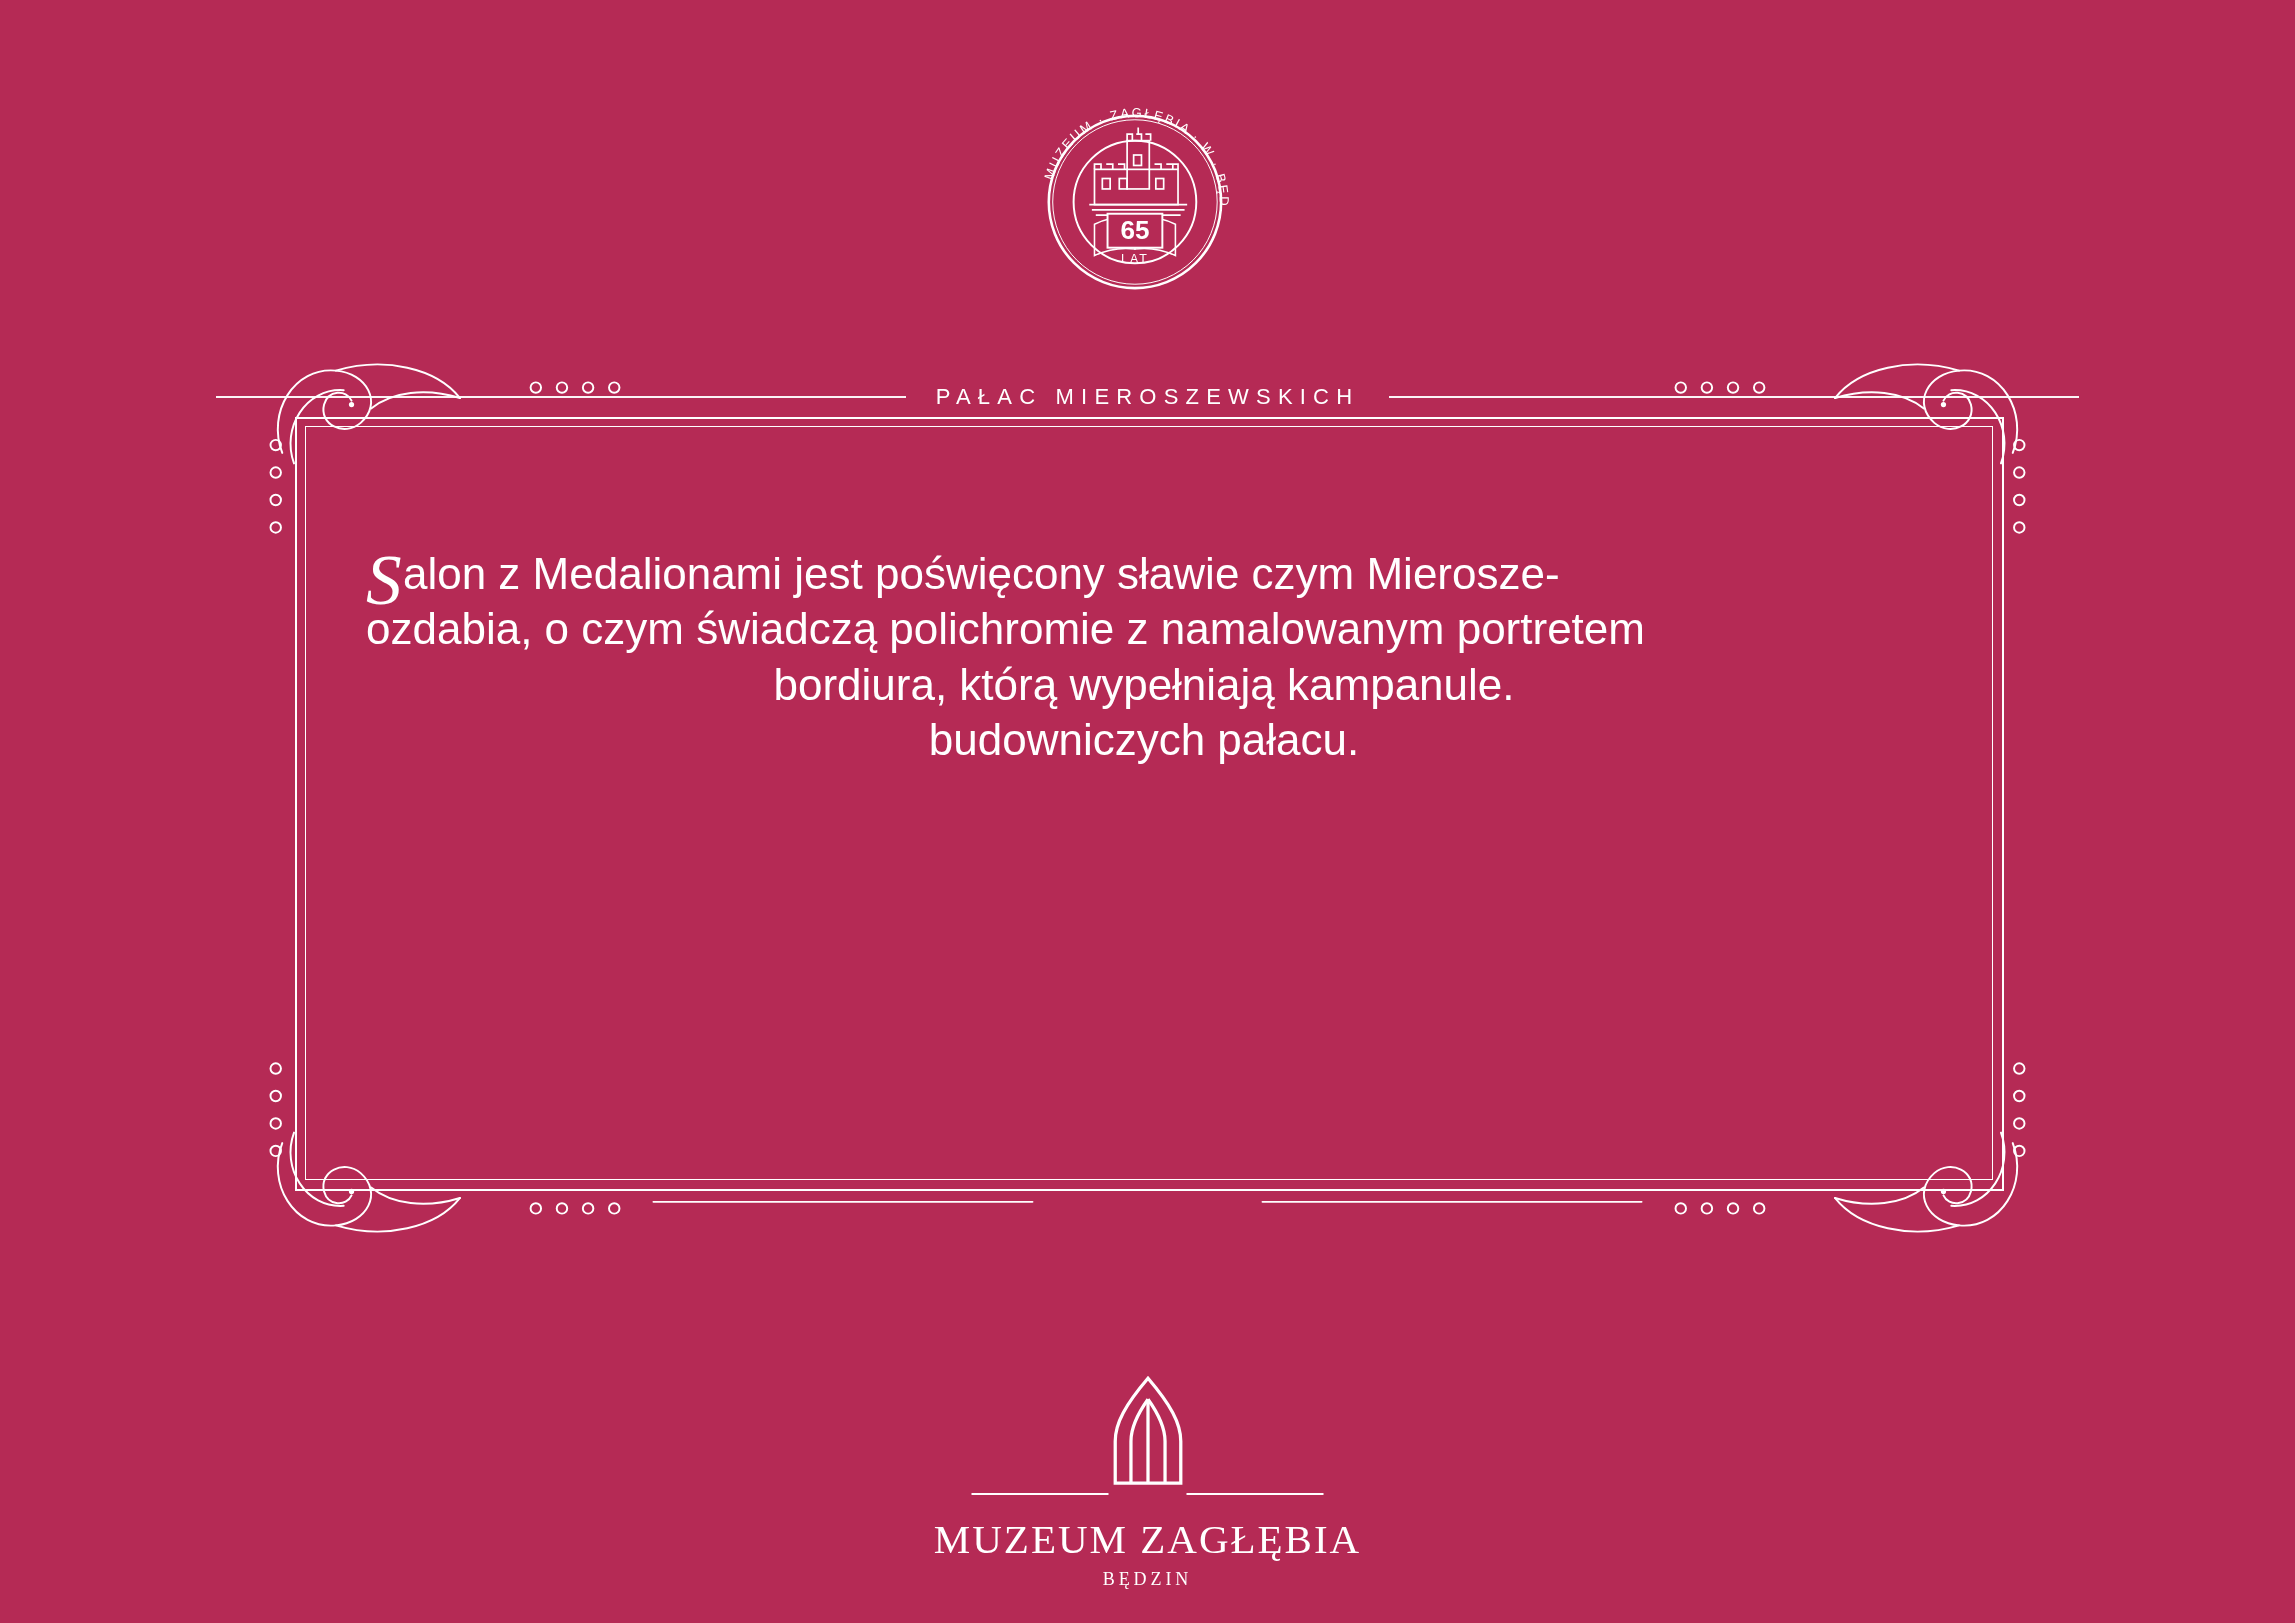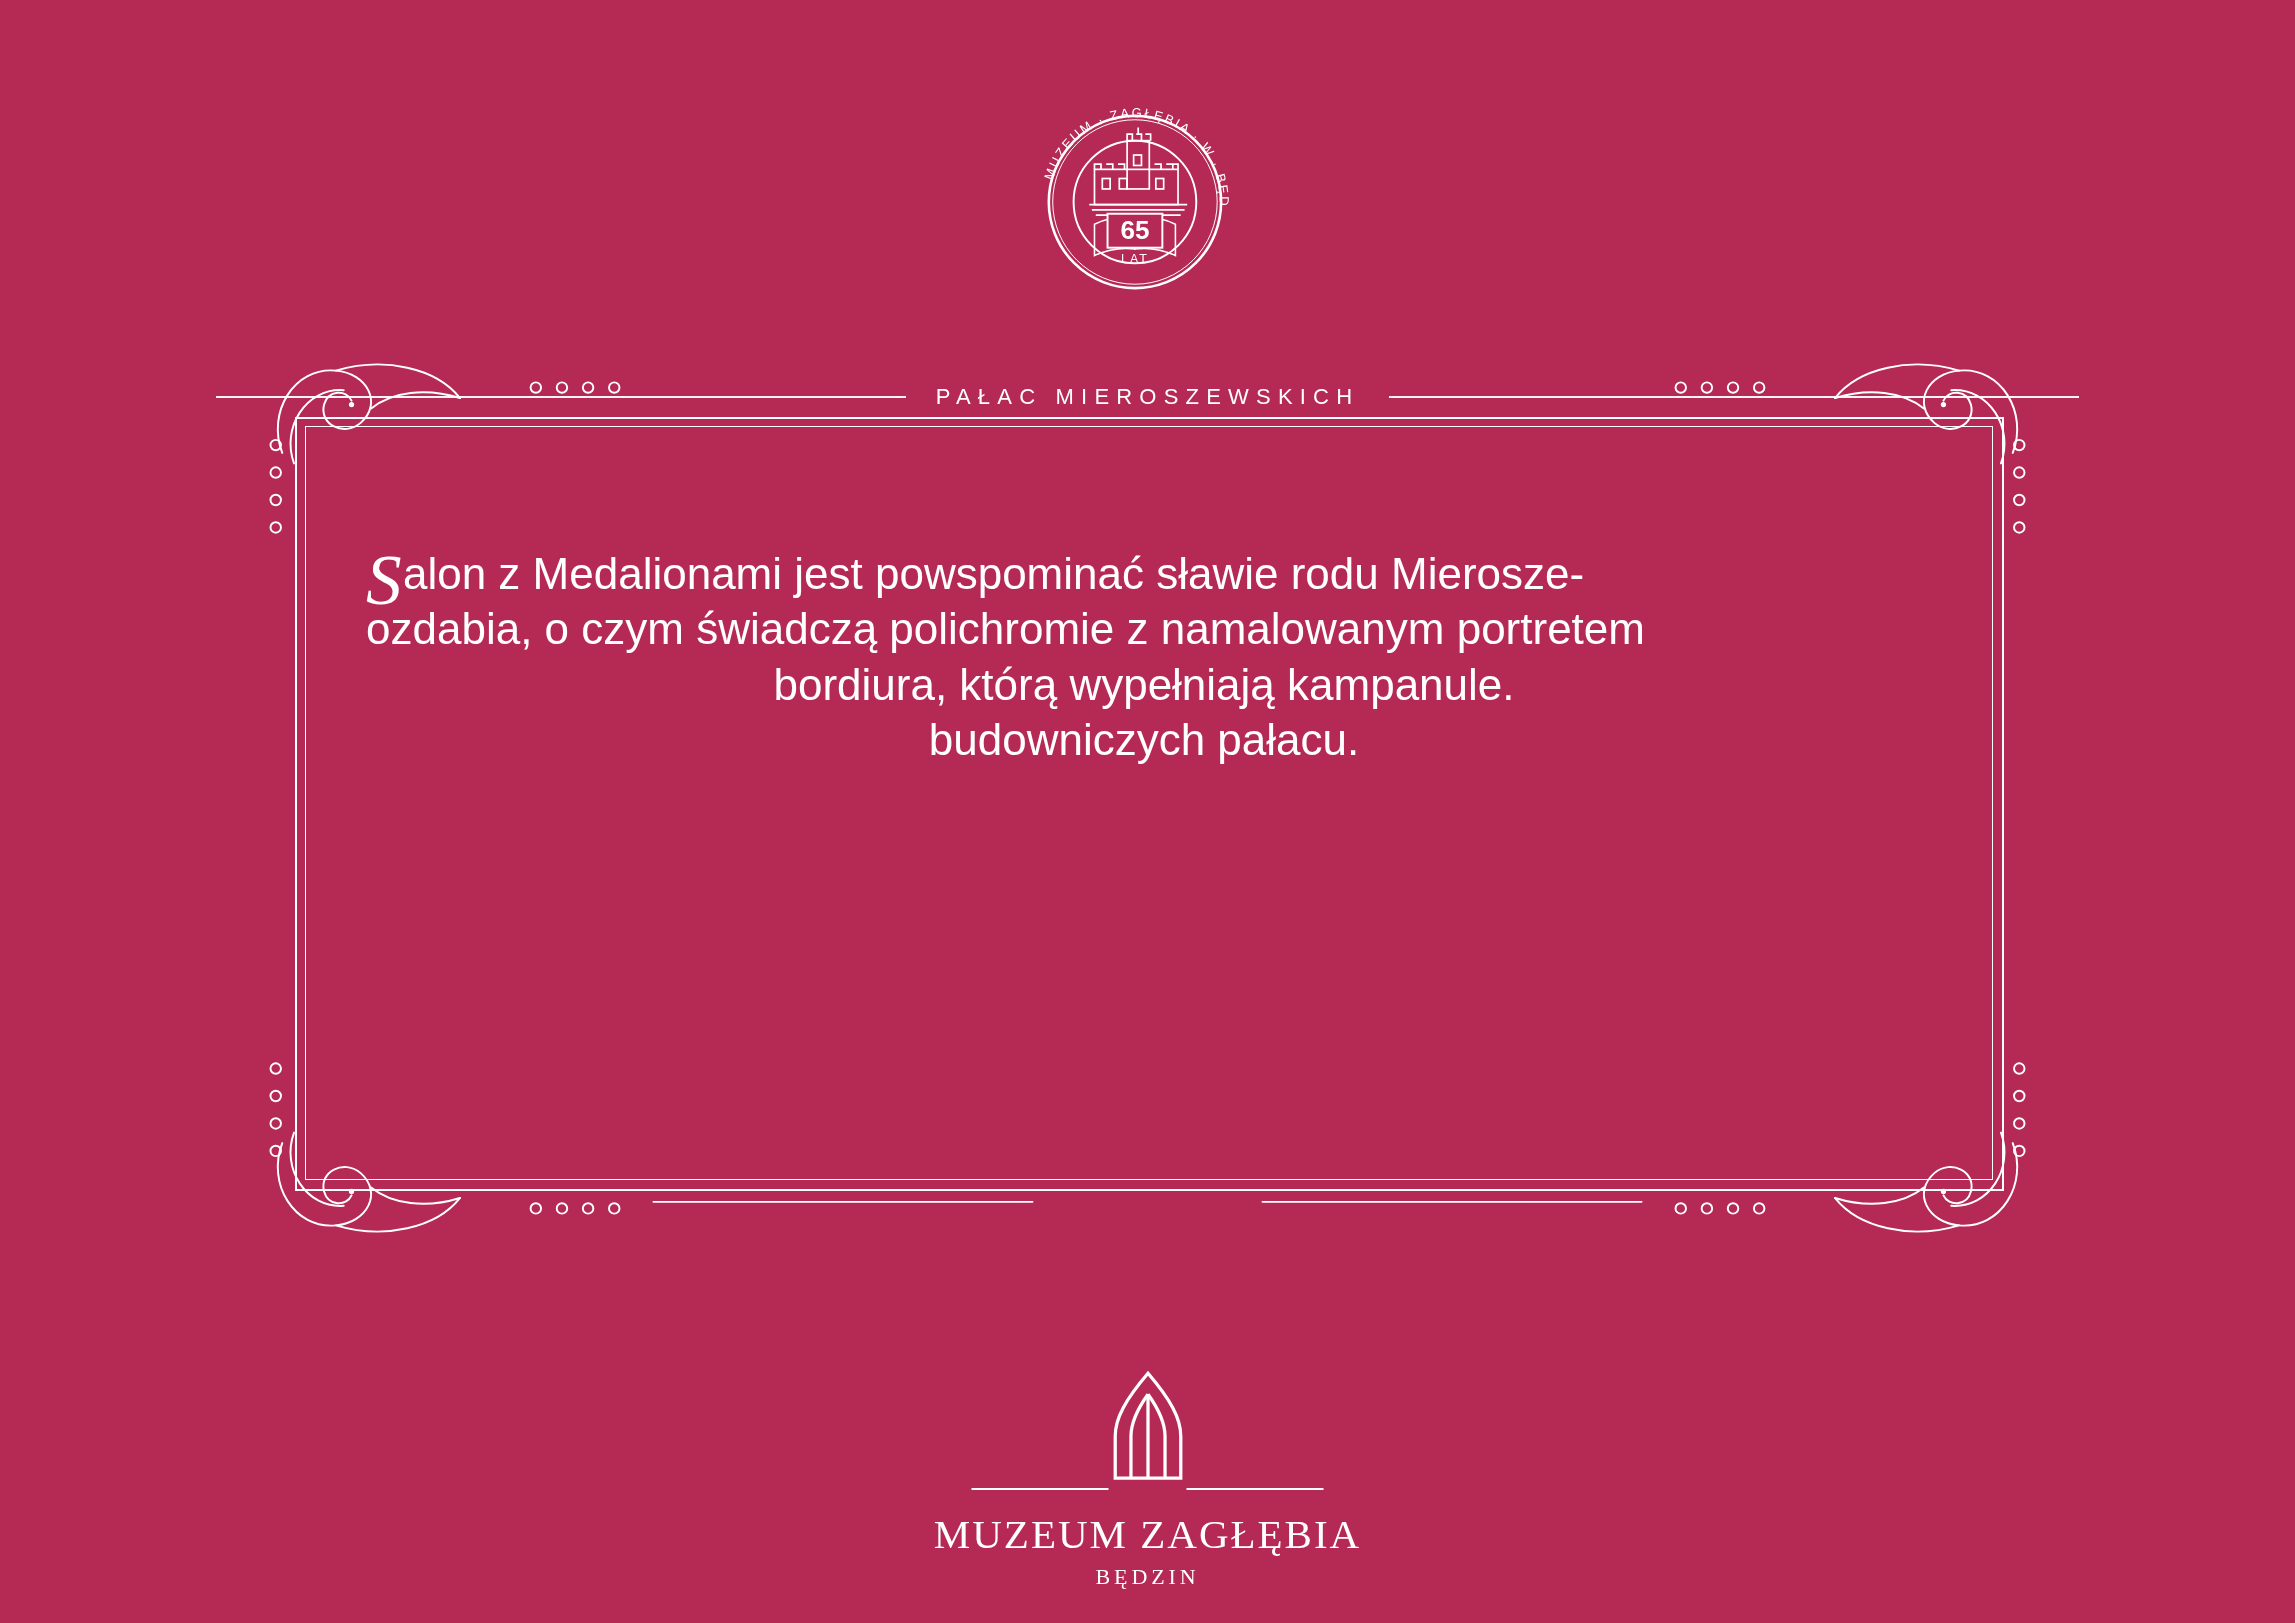--- a/index.html
+++ b/index.html
@@ -117,21 +117,21 @@
   #bottom-logo svg { display: block; margin: 0 auto; }
   #museum-name {
     font-family: "Liberation Serif", serif;
     font-size: 41px;
     letter-spacing: 2px;
     margin-top: 20px;
     white-space: nowrap;
   }
   #museum-city {
     font-family: "Liberation Serif", serif;
-    font-size: 22px;
+    font-size: 18px;
     letter-spacing: 3.9px;
     margin-top: 6.5px;
   }
   .logo-rule-row {
     display: flex;
     align-items: center;
     justify-content: center;
     gap: 0;
     margin-top: 1.3px;
   }
@@ -271,21 +271,21 @@
       <path d="M1632 1398 H 2212" stroke-width="3"></path>
     </g>
   </svg>
 </div>
 
 <div id="box-outer"></div>
 <div id="box-inner"></div>
 
 <div id="body-text">
   <p>
-    <span class="dropcap">S</span><span>alon z Medalionami jest powspominać sławie rodu Mierosze-</span>
+    <span class="dropcap">S</span><span>alon z Medalionami jest poświęcony sławie czym Mierosze-</span>
   </p>
   <p>ozdabia, o czym świadczą polichromie z namalowanym portretem</p>
   <p class="last-line">bordiura, którą wypełniają kampanule.</p>
   <p class="last-line">budowniczych pałacu.</p>
 </div>
 
 <div id="bottom-logo">
   <svg width="105" height="118" viewBox="0 0 160 180" aria-hidden="true">
     <g fill="none" stroke="#ffffff" stroke-width="5">
       <path d="M80 8 C 46 48, 30 76, 30 104 L30 168 L130 168 L130 104 C130 76, 114 48, 80 8 Z"></path>

